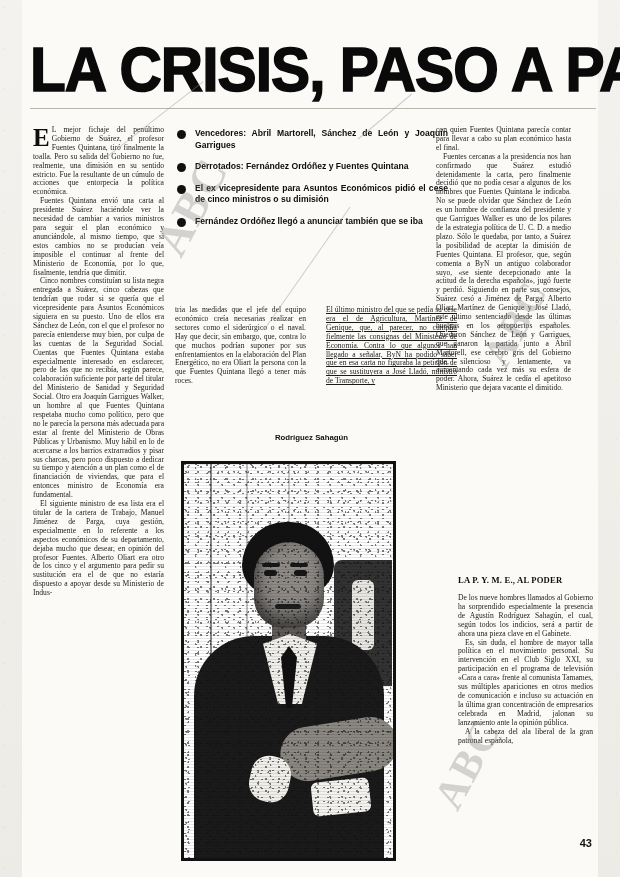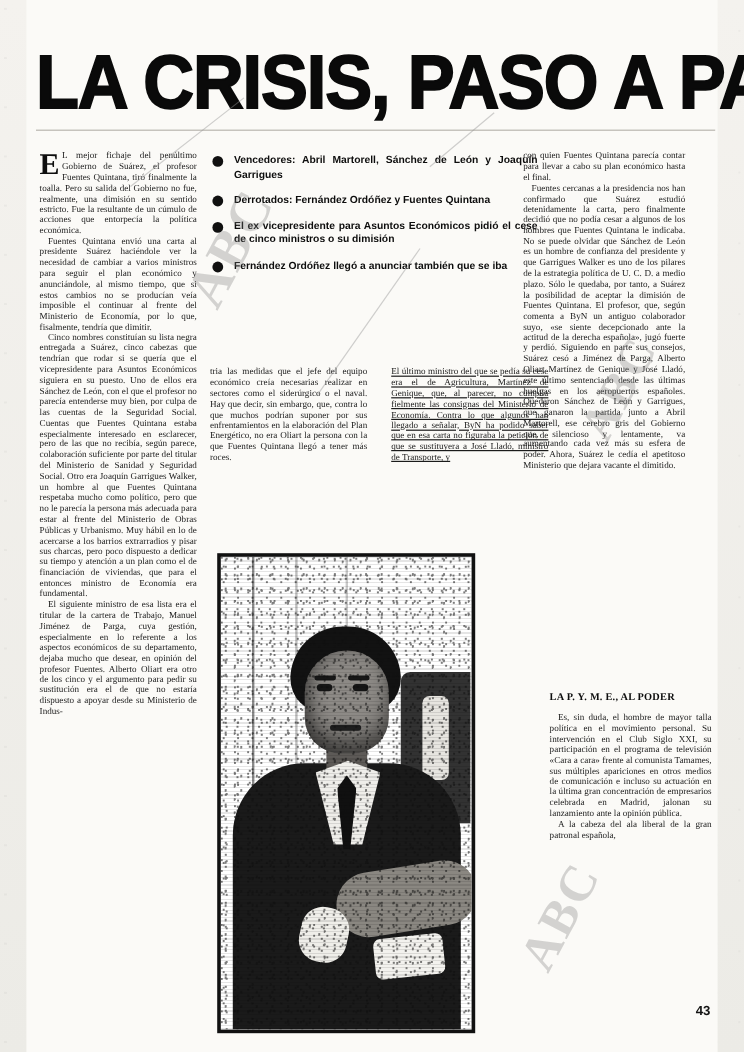--- a/index.html
+++ b/index.html
@@ -253,20 +253,21 @@
 
 <div class="col" id="col2">
   <p class="first"><span>tria las medidas que el jefe del equipo económico creía necesarias realizar en sectores como el siderúrgico o el naval. Hay que decir, sin embargo, que, contra lo que muchos podrían suponer por sus enfrentamientos en la elaboración del Plan Energético, no era Oliart la persona con la que Fuentes Quintana llegó a tener más roces.</span></p>
 </div>
 
 <div class="col" id="col3">
   <p class="first"><span>El último ministro del que se pedía su cese era el de Agricultura, Martínez de Genique, que, al parecer, no cumplía fielmente las consignas del Ministerio de Economía. Contra lo que algunos han llegado a señalar, ByN ha podido saber que en esa carta no figuraba la petición de que se sustituyera a José Lladó, ministro de Transporte, y</span></p>
 </div>
 
 <div class="photo-caption">
+  <div class="cap-name">Rodríguez Sahagún</div>
 </div>
 
 <div class="photo-frame">
   <div class="photo-inner">
     <div class="vline" style="left:26px;"></div>
     <div class="vline" style="left:62px;opacity:.3;"></div>
     <div class="vline" style="left:104px;opacity:.25;"></div>
     <div class="chairback"></div>
     <div class="chairlight"></div>
     <div class="torso"></div>
@@ -289,20 +290,21 @@
 </div>
 
 <div class="col" id="col4a">
   <p class="first"><span>con quien Fuentes Quintana parecía contar para llevar a cabo su plan económico hasta el final.</span></p>
   <p><span>Fuentes cercanas a la presidencia nos han confirmado que Suárez estudió detenidamente la carta, pero finalmente decidió que no podía cesar a algunos de los hombres que Fuentes Quintana le indicaba. No se puede olvidar que Sánchez de León es un hombre de confianza del presidente y que Garrigues Walker es uno de los pilares de la estrategia política de U. C. D. a medio plazo. Sólo le quedaba, por tanto, a Suárez la posibilidad de aceptar la dimisión de Fuentes Quintana. El profesor, que, según comenta a ByN un antiguo colaborador suyo, «se siente decepcionado ante la actitud de la derecha española», jugó fuerte y perdió. Siguiendo en parte sus consejos, Suárez cesó a Jiménez de Parga, Alberto Oliart Martínez de Genique y José Lladó, este último sentenciado desde las últimas huelgas en los aeropuertos españoles. Quedaron Sánchez de León y Garrigues, que ganaron la partida junto a Abril Martorell, ese cerebro gris del Gobierno que, silencioso y lentamente, va aumentando cada vez más su esfera de poder. Ahora, Suárez le cedía el apetitoso Ministerio que dejara vacante el dimitido.</span></p>
 </div>
 
 <div id="subhead">LA P. Y. M. E., AL PODER</div>
 
 <div class="col" id="col4b">
+  <p class="first"><span>De los nueve hombres llamados al Gobierno ha sorprendido especialmente la presencia de Agustín Rodríguez Sahagún, el cual, según todos los indicios, será a partir de ahora una pieza clave en el Gabinete.</span></p>
   <p><span>Es, sin duda, el hombre de mayor talla política en el movimiento personal. Su intervención en el Club Siglo XXI, su participación en el programa de televisión «Cara a cara» frente al comunista Tamames, sus múltiples apariciones en otros medios de comunicación e incluso su actuación en la última gran concentración de empresarios celebrada en Madrid, jalonan su lanzamiento ante la opinión pública.</span></p>
   <p><span>A la cabeza del ala liberal de la gran patronal española,</span></p>
 </div>
 
 <div class="pageno">43</div>
 
 <div class="wm" style="left:140px;top:180px;">ABC</div>
 <div class="wm" style="left:470px;top:300px;font-size:40px;">ABC</div>
 <div class="wm" style="left:420px;top:740px;font-size:42px;">ABC</div>
 <div class="scratch" style="left:96px;top:118px;width:120px;transform:rotate(-38deg);"></div>

